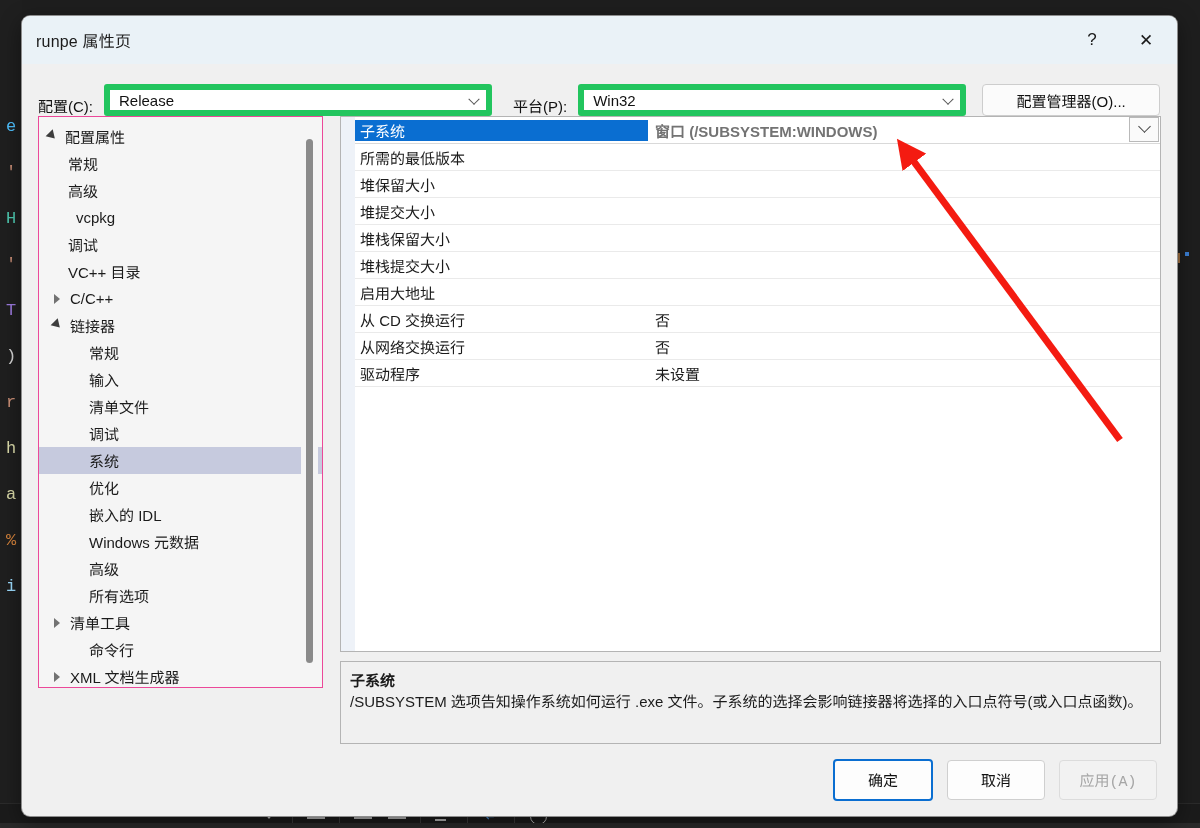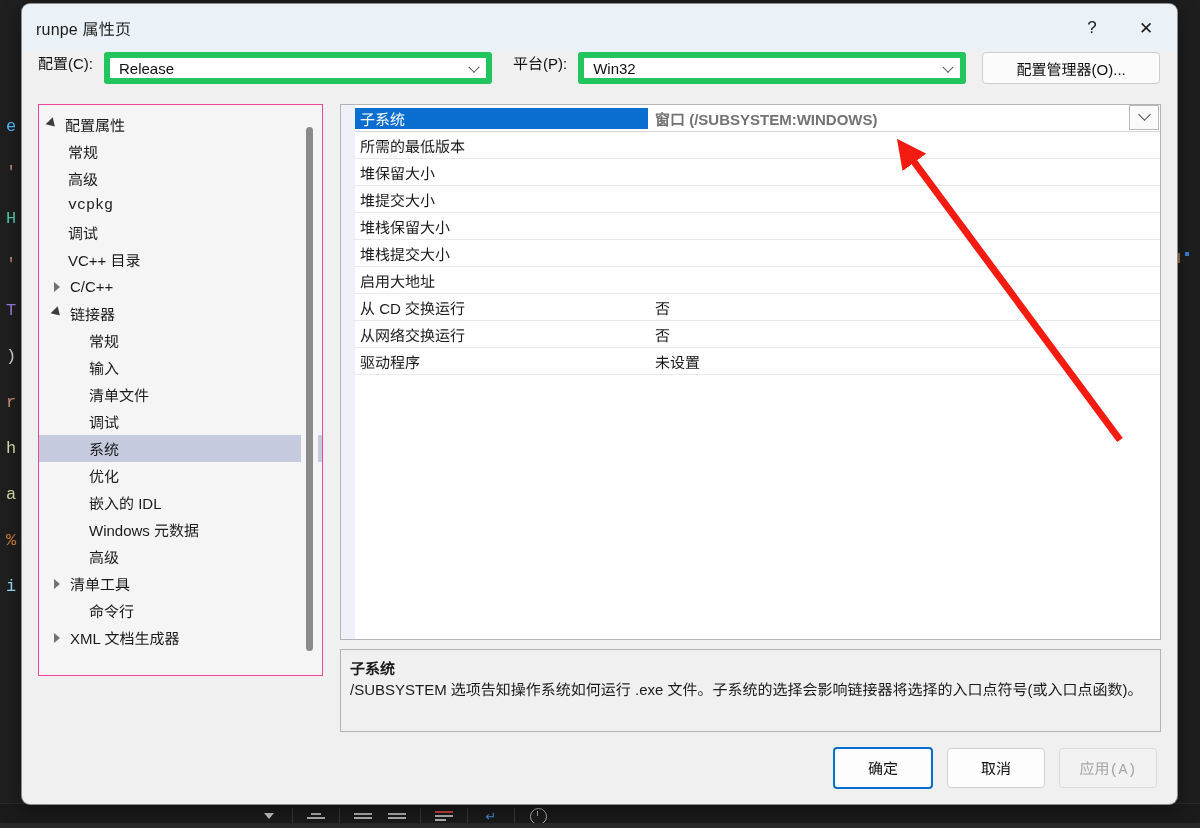--- a/index.html
+++ b/index.html
@@ -112,21 +112,21 @@
     left: 0; right: 0;
     bottom: 0;
     height: 5px;
     background: #2a2a2a;
   }
 
   
   #dialog {
     position: absolute;
     left: 22px;
-    top: 4px;
+    top: 16px;
     width: 1155px;
     height: 800px;
     background: #f0f0f0;
     border-radius: 8px;
     box-shadow: 0 0 0 1px #8d8d8d, 0 6px 22px rgba(0,0,0,.45);
     overflow: hidden;
     display: flex;
     flex-direction: column;
   }
 
@@ -163,21 +163,21 @@
     font-size: 17px;
     cursor: default;
   }
   .tbtn.close { width: 62px; }
 
   
   .configrow {
     height: 52px;
     min-height: 52px;
     display: flex;
-    align-items: flex-start;
+    align-items: flex-end;
     padding: 0 16px;
     gap: 0;
   }
   .lbl {
     font-size: 15px;
     color: #111;
   }
   .combo {
     position: relative;
     height: 32px;
@@ -533,21 +533,21 @@
           <div class="tnode">
             <div class="exp" style="margin-left: 9px;"></div>
             <div style="margin-left: 2px;">常规</div>
           </div>
           <div class="tnode">
             <div class="exp" style="margin-left: 9px;"></div>
             <div style="margin-left: 2px;">高级</div>
           </div>
           <div class="tnode">
             <div class="exp" style="margin-left: 9px;"></div>
-            <div style="margin-left: 2px; font-family: Liberation Mono, monospace;">vcpkg</div>
+            <div style="margin-left: 10px;">vcpkg</div>
           </div>
           <div class="tnode">
             <div class="exp" style="margin-left: 9px;"></div>
             <div style="margin-left: 2px;">调试</div>
           </div>
           <div class="tnode">
             <div class="exp" style="margin-left: 9px;"></div>
             <div style="margin-left: 2px;">VC++ 目录</div>
           </div>
           <div class="tnode">
@@ -590,20 +590,24 @@
             <div class="exp" style="margin-left: 30px;"></div>
             <div style="margin-left: 2px;">嵌入的 IDL</div>
           </div>
           <div class="tnode">
             <div class="exp" style="margin-left: 30px;"></div>
             <div style="margin-left: 2px;">Windows 元数据</div>
           </div>
           <div class="tnode">
             <div class="exp" style="margin-left: 30px;"></div>
             <div style="margin-left: 2px;">高级</div>
+          </div>
+          <div class="tnode">
+            <div class="exp" style="margin-left: 30px;"></div>
+            <div style="margin-left: 2px;">所有选项</div>
           </div>
           <div class="tnode">
             <div class="exp" style="margin-left: 9px;">
               <div class="tri-right-o"></div>
             </div>
             <div style="margin-left: 4px;">清单工具</div>
           </div>
           <div class="tnode">
             <div class="exp" style="margin-left: 30px;"></div>
             <div style="margin-left: 2px;">命令行</div>

